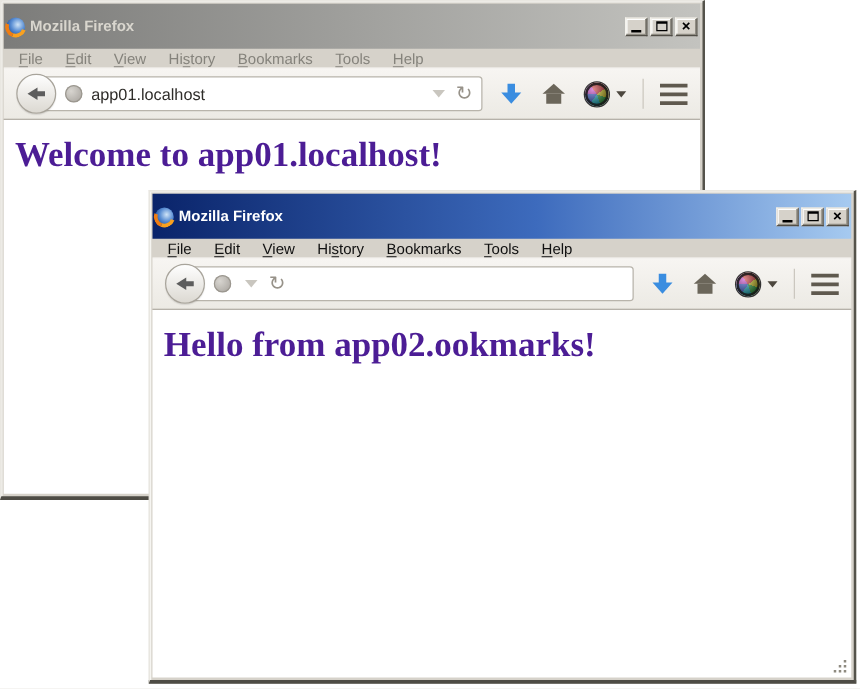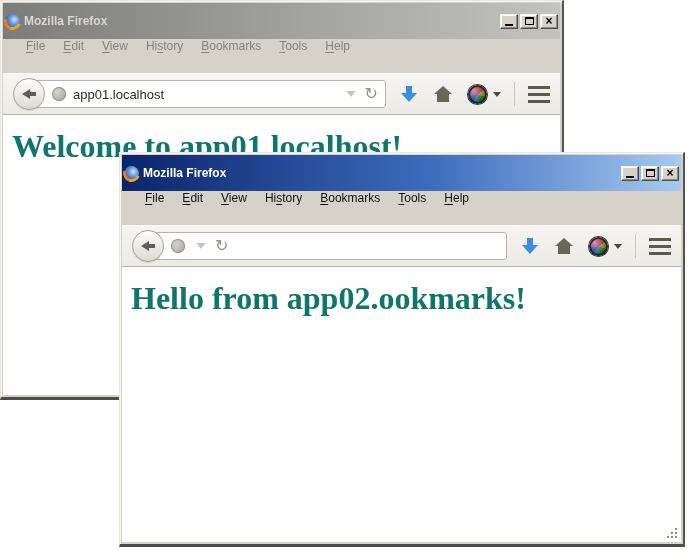--- a/index.html
+++ b/index.html
@@ -32,21 +32,21 @@
   .winbtns{display:flex;gap:2px;margin-left:auto;align-items:center}
   .wbtn{width:18px;height:15px;background:#d6d2ca;border:1px solid;padding:0;
     border-color:#f4f2ec #514e47 #514e47 #f4f2ec;
     box-shadow:inset -1px -1px 0 #8f8c83,inset 1px 1px 0 #ffffff;
     display:flex;align-items:center;justify-content:center;cursor:default}
   .glyph-min{width:8px;height:2px;background:#000;align-self:flex-end;margin-bottom:2px}
   .glyph-max{width:9px;height:8px;border:1px solid #000;border-top-width:2px;box-sizing:border-box}
   .glyph-close{font-weight:bold;font-size:12px;line-height:1;color:#000;margin-top:-1px}
 
   
-  .menubar{height:34px;flex:none;display:flex;align-items:flex-start;padding:0 14px}
+  .menubar{height:15px;flex:none;display:flex;align-items:center;padding:0 3px}
   .menuitem{font-size:12px;color:#101010;padding:0 9px;white-space:nowrap}
   .win1 .menuitem{color:#85837c}
   .menuitem u{text-underline-offset:2px}
 
   
   .navbar{height:40px;flex:none;display:flex;align-items:center;padding:0 10px;
     background:linear-gradient(#f7f5f2,#eceae4);
     border-top:1px solid #fbfaf8;border-bottom:1px solid #b5b1a9}
   .backwrap{display:flex;align-items:center;flex:1;min-width:0}
   .backbtn{width:30px;height:30px;border-radius:50%;flex:none;z-index:1;
@@ -91,22 +91,22 @@
     border-top:5px solid #4c473e;margin-left:6px}
 
   .sep{width:1px;height:24px;background:#cbc7bf;margin:0 13px;flex:none}
   .hamburger{width:22px;height:17px;flex:none;background:
     linear-gradient(#5f594e,#5f594e) 0 0/22px 3px no-repeat,
     linear-gradient(#5f594e,#5f594e) 0 7px/22px 3px no-repeat,
     linear-gradient(#5f594e,#5f594e) 0 14px/22px 3px no-repeat}
 
   
   .content{flex:1;background:#ffffff;position:relative;overflow:hidden}
-  .content h1{font-family:"Liberation Serif",serif;font-weight:bold;font-size:32px;
-    color:#0f766e;margin:13px 0 0 9px;white-space:nowrap}
+  .content h1{font-family:"Liberation Serif",serif;font-weight:bold;font-size:28px;
+    color:#4c1d95;margin:13px 0 0 9px;white-space:nowrap}
 
   .grip{position:absolute;right:2px;bottom:2px;width:12px;height:12px}
   .grip::before{content:"";position:absolute;left:0;top:0;width:2px;height:2px;
     box-shadow:8px 0 0 #8e8a80,4px 4px 0 #8e8a80,8px 4px 0 #8e8a80,
                0 8px 0 #8e8a80,4px 8px 0 #8e8a80,8px 8px 0 #8e8a80}
 </style>
 </head>
 <body>
 
 <div class="window win1">

